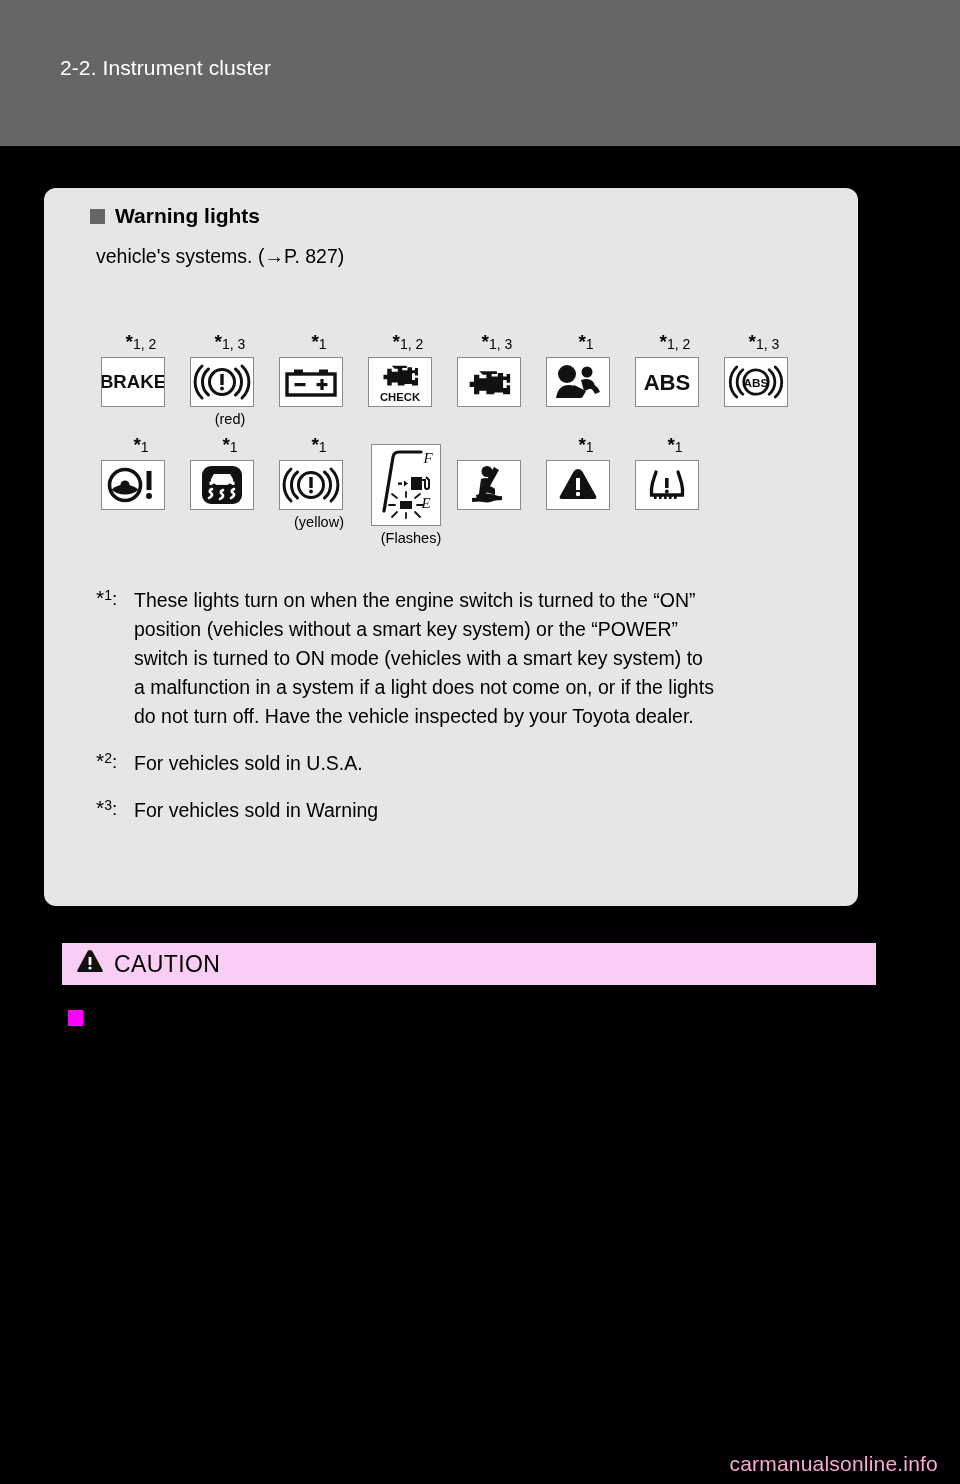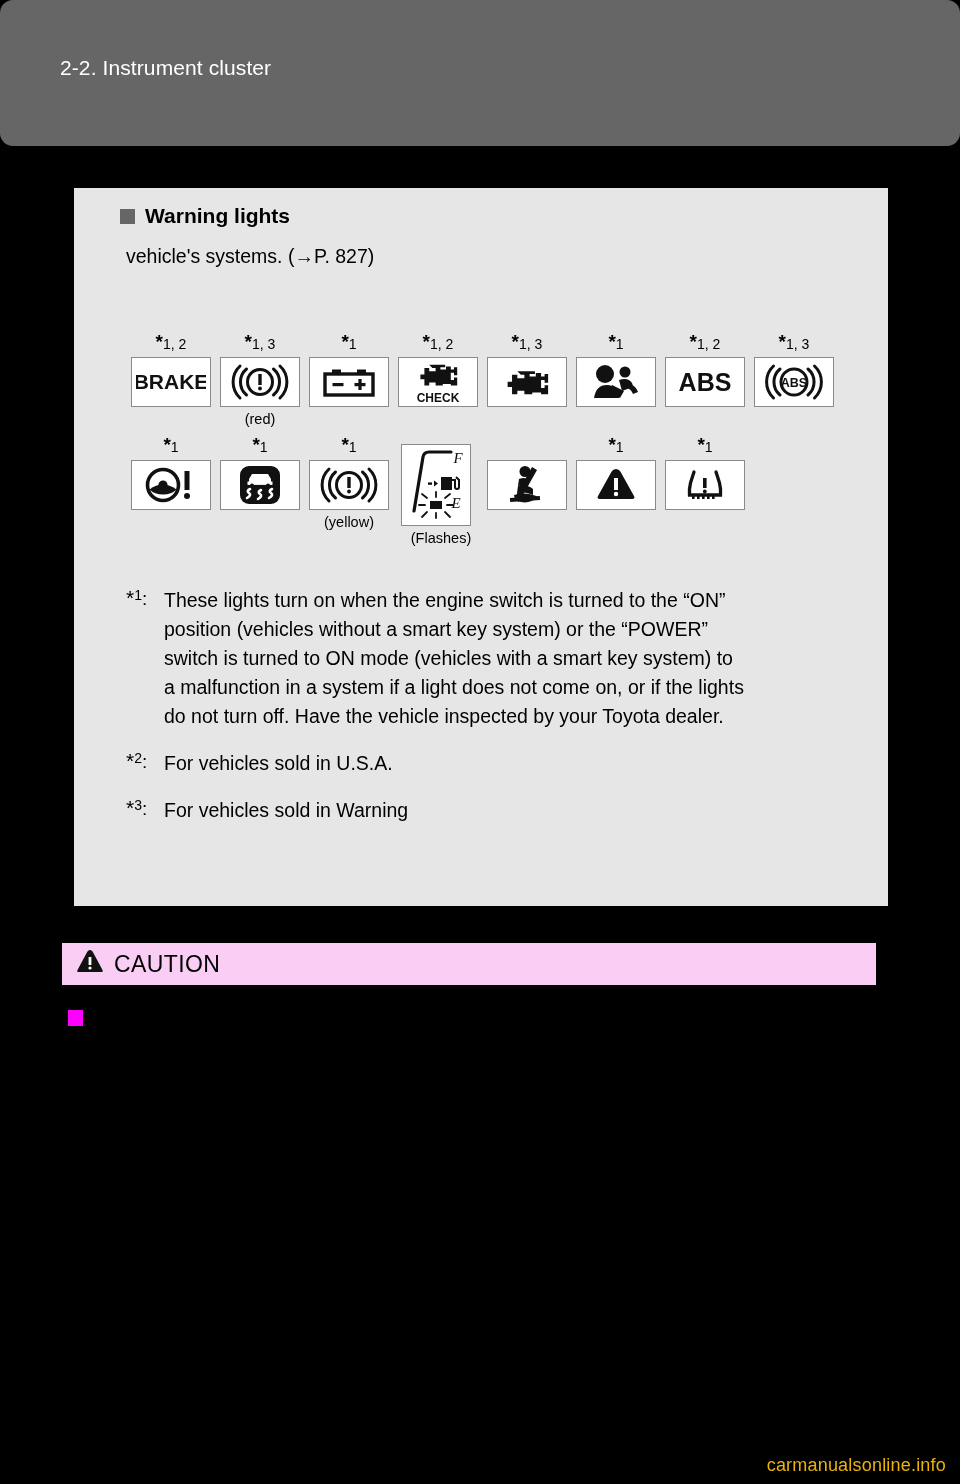--- a/index.html
+++ b/index.html
@@ -7,33 +7,33 @@
     width: 960px; height: 1484px;
     background: #000;
     font-family: "Liberation Sans", sans-serif;
   }
   .page { position: relative; width: 960px; height: 1484px; background: #000; overflow: hidden; }
 
   
   .header-band {
     position: absolute; left: 0; top: 0; width: 960px; height: 146px;
     background: #666666;
-    border-radius: 13px;
   }
   .header-title {
     position: absolute; left: 60px; top: 56px;
     font-size: 21px; font-weight: 400; color: #ffffff;
     letter-spacing: 0.1px;
   }
 
   
   .content-panel {
-    position: absolute; left: 74px; top: 188px;
+    position: absolute; left: 44px; top: 188px;
     width: 814px; height: 718px;
     background: #e6e6e6;
+    border-radius: 12px;
   }
 
   
   .sec-head {
     position: absolute; left: 46px; top: 16px;
     display: flex; align-items: center; gap: 10px;
   }
   .sq-bullet {
     width: 15px; height: 15px; background: #666666; display: inline-block;
   }
@@ -57,21 +57,21 @@
   .cell.tall { width: 70px; }
 
   .star {
     position: absolute; left: 0; width: 80px; top: -26px;
     text-align: center; font-size: 15px; color: #000; white-space: nowrap;
   }
   .star b { font-size: 19px; font-weight: bold; vertical-align: -1px; }
   .star sub { font-size: 14px; vertical-align: -2px; }
 
   .iconbox {
-    width: 80px; height: 50px;
+    width: 64px; height: 50px;
     background: #ffffff; border: 1.5px solid #8a8a8a;
     display: flex; align-items: center; justify-content: center;
     overflow: hidden;
   }
   .iconbox.tall { width: 70px; height: 82px; }
 
   .sublabel {
     position: absolute; left: -10px; width: 100px; top: 54px;
     text-align: center; font-size: 14.5px; color: #000; white-space: nowrap;
   }
@@ -103,22 +103,22 @@
   .caution-tri { margin-left: 14px; margin-right: 10px; }
   .caution-text { font-size: 23px; color: #000; letter-spacing: 0.4px; }
 
   .caution-bullet {
     position: absolute; left: 68px; top: 1010px;
     width: 15px; height: 16px; background: #ff00ff;
   }
 
   
   .watermark {
-    position: absolute; right: 14px; bottom: 8px;
-    font-size: 18px; color: #eab308; letter-spacing: 0.2px;
+    position: absolute; right: 22px; bottom: 8px;
+    font-size: 21px; color: #f9a8d4; letter-spacing: 0.2px;
   }
 </style>
 </head>
 <body>
 
 <div class="page">
 
   <div class="header-band">
     <div class="header-title">2-2. Instrument cluster</div>
   </div>

